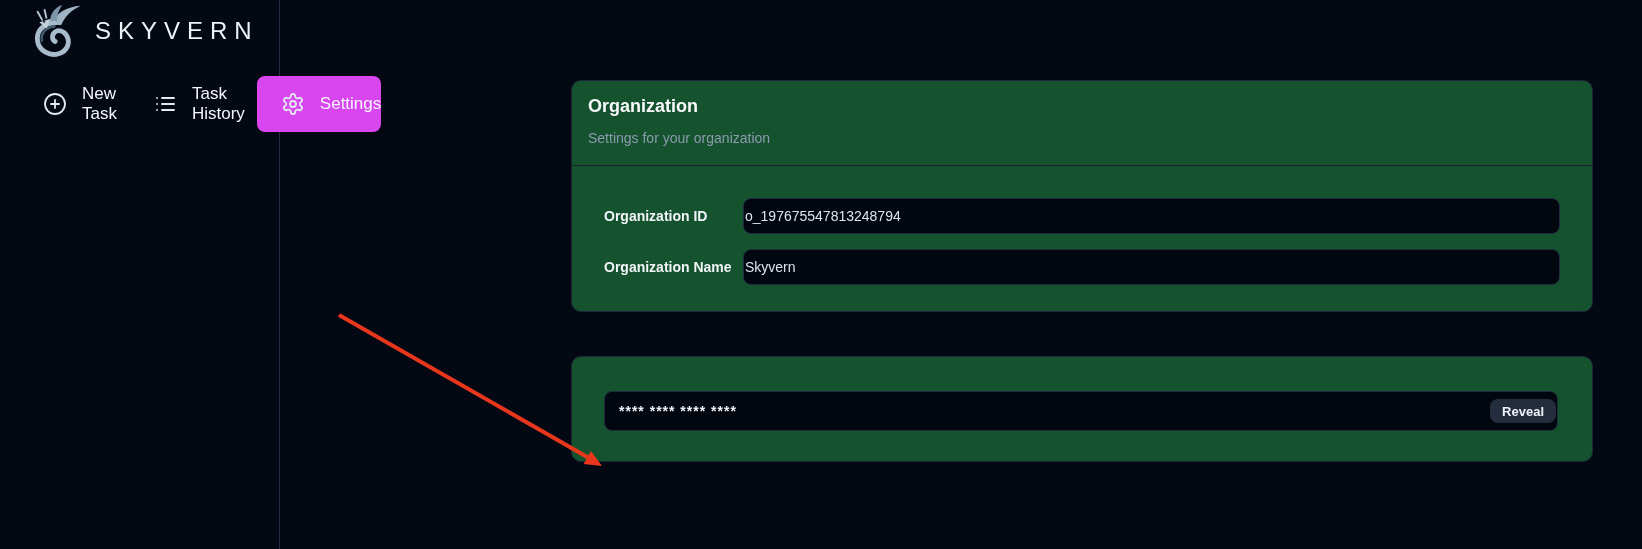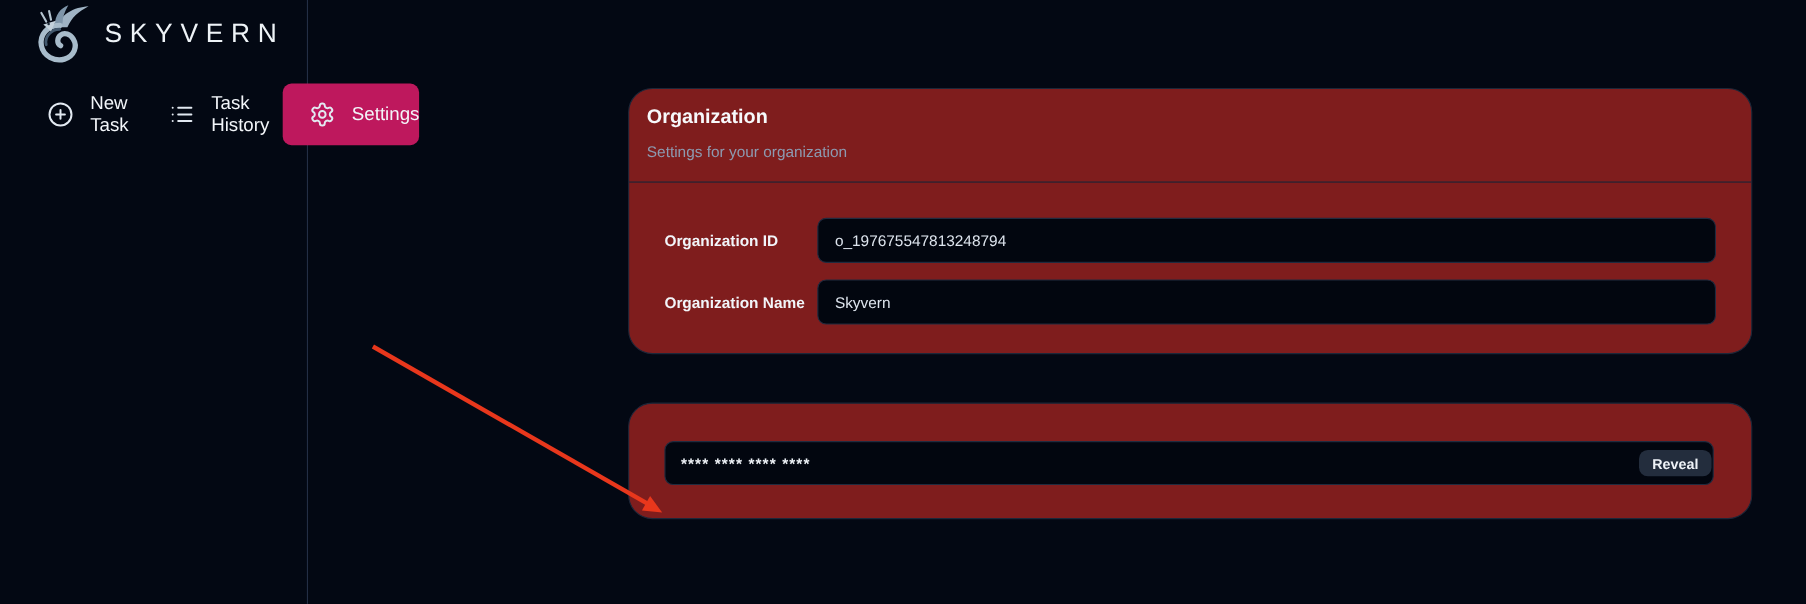--- a/index.html
+++ b/index.html
@@ -18,40 +18,40 @@
   .logo-mark { width:56px; height:56px; flex:0 0 auto; }
   .brand {
     margin-left:11px; font-size:24px; letter-spacing:7px; font-weight:400;
     color:#eef3f7; white-space:nowrap;
   }
   .nav { margin-top:16px; display:flex; flex-direction:row; gap:12px; }
   .nav-item {
     height:56px; border-radius:8px; display:flex; align-items:center;
     padding-left:24px; gap:15px; font-size:17px; color:#f3f6fa; cursor:pointer;
   }
-  .nav-item.active { background:#be185d; }
+  .nav-item.active { background:#d946ef; }
   .nav-icon { width:24px; height:24px; display:block; }
   .nav-icon svg { width:24px; height:24px; stroke:#e2e9f1; stroke-width:1.8; fill:none;
     stroke-linecap:round; stroke-linejoin:round; }
 
   
   .main { position:absolute; left:280px; top:0; right:0; bottom:0; }
   .cards { position:absolute; left:291px; top:80px; width:1022px; display:flex; flex-direction:column; gap:44px; }
-  .card { background:#7f1d1d; border:1px solid #1d2739; border-radius:22px; }
+  .card { background:#14532d; border:1px solid #1d2739; border-radius:10px; }
   .card-header { padding:15px 16px 19px; border-bottom:1px solid #1a2436; }
   .card-title { font-size:18px; font-weight:700; color:#f7f9fb; }
   .card-sub { margin-top:13px; font-size:14px; color:#8d9ab0; }
   .card-content { padding:32px 32px 26px; }
 
   .field-row { display:flex; align-items:center; }
   .field-row + .field-row { margin-top:15px; }
   .field-label { min-width:139px; font-size:14px; font-weight:700; color:#f2f5f9; }
   .field-input {
-    flex:1; height:41px; background:#02060f; border:1px solid #202b3f; border-radius:8px;
-    color:#dde4ed; font-size:14px; padding:0 15px; font-family:inherit; outline:none;
+    flex:1; height:36px; background:#02060f; border:1px solid #202b3f; border-radius:8px;
+    color:#dde4ed; font-size:14px; padding:0 1px; font-family:inherit; outline:none;
   }
 
   .key-content { padding:34px 32px 30px; }
   .key-row { position:relative; }
   .key-input {
     width:954px; max-width:100%; height:40px; background:#02060f; border:1px solid #202b3f;
     border-radius:8px; color:#eef2f7; font-size:14px; font-weight:700; letter-spacing:1px;
     padding:0 14px; font-family:inherit; outline:none;
   }
   .reveal-btn {

